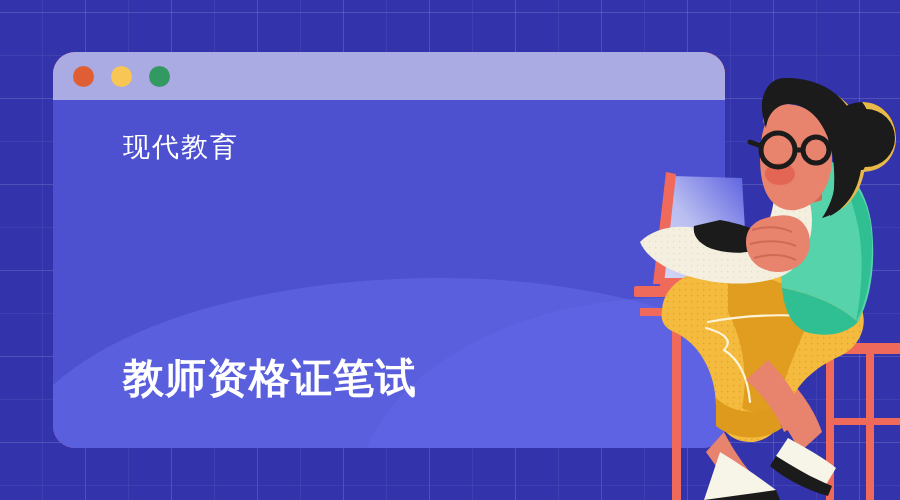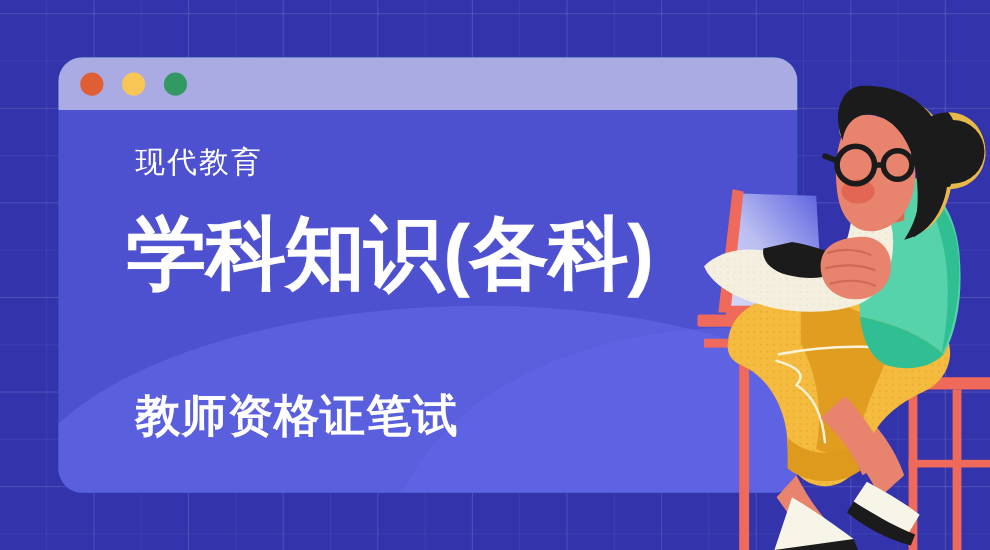--- a/index.html
+++ b/index.html
@@ -37,21 +37,21 @@
     background-position:-1px 12px;
   }
 
   
   .card{
     position:absolute;
     left:53px; top:52px;
     width:672px; height:396px;
     border-radius:22px;
     overflow:hidden;
-    background:#0369a1;
+    background:#ef4444;
   }
   .card-titlebar{
     position:absolute; left:0; top:0;
     width:100%; height:48px;
     background:#aaabe2;
   }
   .dots{
     position:absolute; left:20px; top:14px;
     display:flex; gap:17px; align-items:center;
   }
@@ -134,21 +134,20 @@
       </div>
     </div>
 
     <div class="card-body">
       <div class="wave"></div>
       <div class="wave2"></div>
     </div>
 
     <div class="card-text">
       <div class="eyebrow">现代教育</div>
-      <div class="headline">学科知识(各科)</div>
       <div class="subline">教师资格证笔试</div>
     </div>
   </div>
 
   <div class="illus">
     <svg viewBox="0 0 300 440" xmlns="http://www.w3.org/2000/svg">
       <defs>
         <linearGradient id="screenGrad" x1="0" y1="1" x2="1" y2="0">
           <stop offset="0%" stop-color="#d6d8f7"></stop>
           <stop offset="45%" stop-color="#b9bdf0"></stop>

